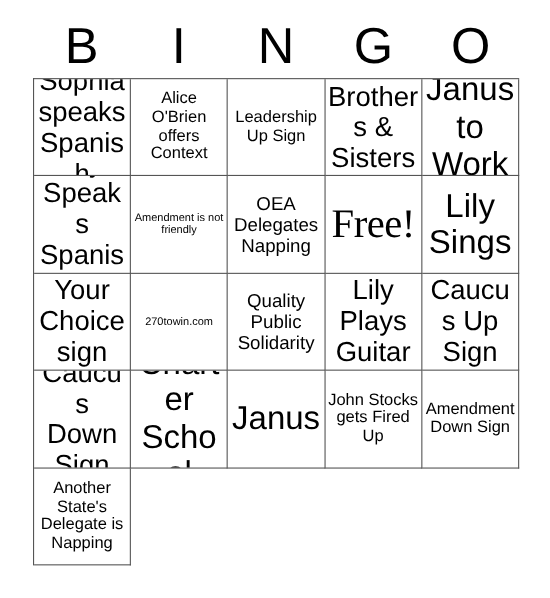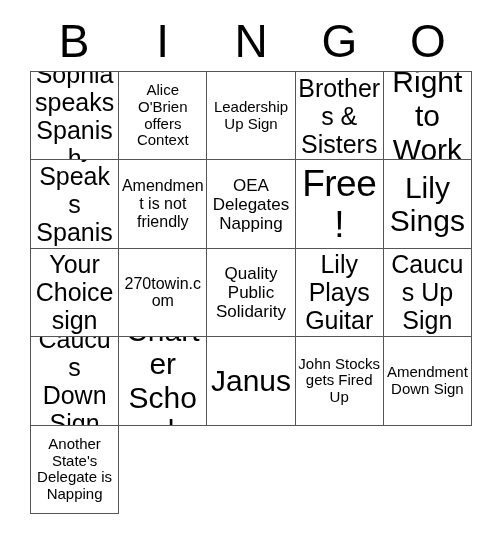--- a/index.html
+++ b/index.html
@@ -66,27 +66,27 @@
     padding: 1px 2px;
     overflow: hidden;
   }
   .cell span {
     display: block;
     width: 100%;
     line-height: 1.12;
     word-wrap: break-word;
   }
   
-  .fs-xs span { font-size: 16px; }
+  .fs-xs span { font-size: 10px; }
   .fs-sm span { font-size: 15px; }
   .fs-md span { font-size: 17px; }
   .fs-lg span { font-size: 21px; }
   .fs-xl span { font-size: 25px; }
   .fs-xxl span { font-size: 30px; }
-  .fs-free span { font-size: 37px; letter-spacing: -0.5px; }
+  .fs-free span { font-size: 37px; letter-spacing: -0.5px; font-family: Liberation Serif, serif; }
 </style>
 </head>
 <body>
 
 <div id="card">
 
   <div id="bingo-header">
     <div class="header-letter">B</div>
     <div class="header-letter">I</div>
     <div class="header-letter">N</div>
@@ -101,21 +101,21 @@
       <div class="cell fs-sm">
         <span>Alice O'Brien offers Context</span>
       </div>
       <div class="cell fs-sm">
         <span>Leadership Up Sign</span>
       </div>
       <div class="cell fs-xl">
         <span>Brothers &amp; Sisters</span>
       </div>
       <div class="cell fs-xxl">
-        <span>Right to Work</span>
+        <span>Janus to Work</span>
       </div>
       <div class="cell fs-xl">
         <span>Lily Speaks Spanish</span>
       </div>
       <div class="cell fs-xs">
         <span>Amendment is not friendly</span>
       </div>
       <div class="cell fs-md">
         <span>OEA Delegates Napping</span>
       </div>

